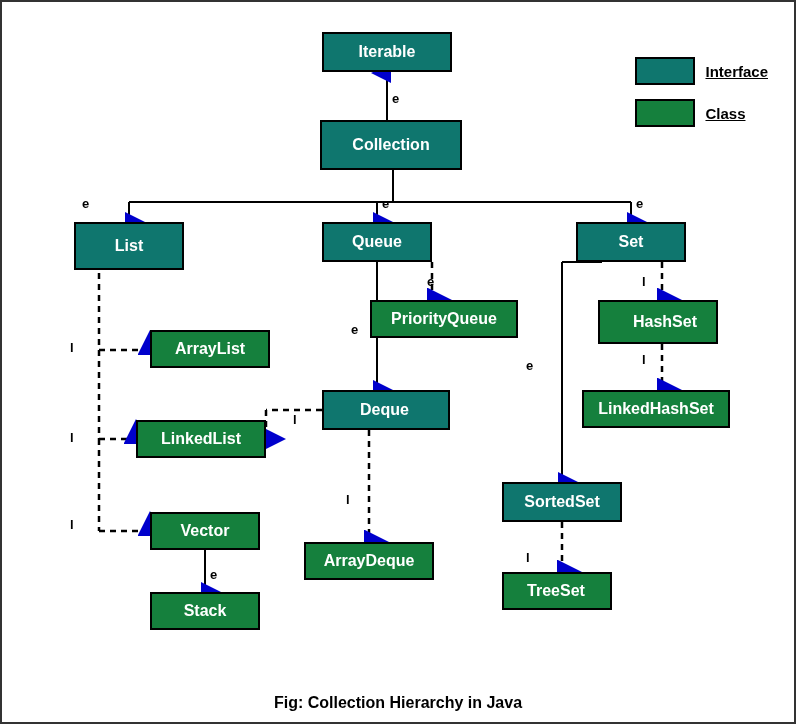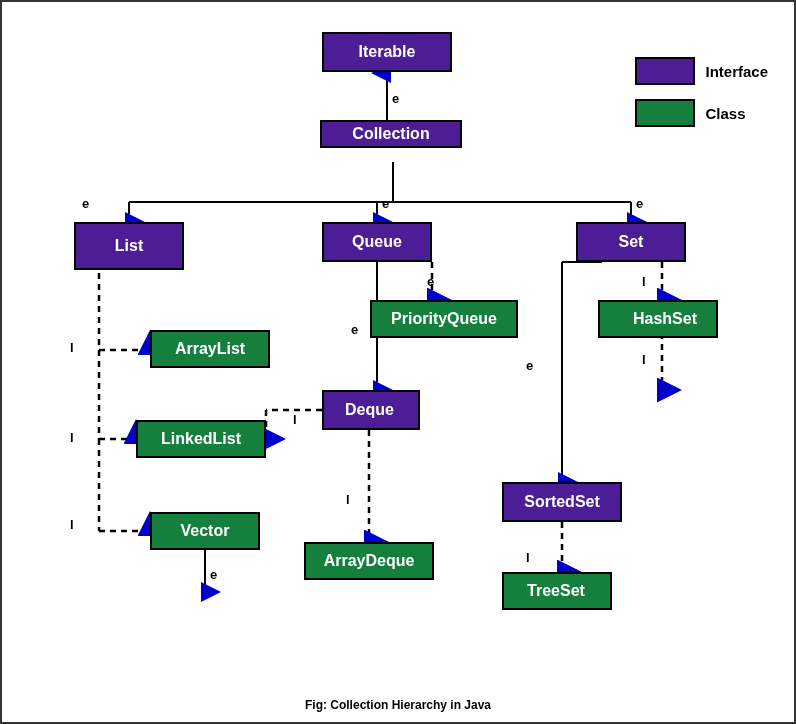--- a/index.html
+++ b/index.html
@@ -28,36 +28,37 @@
       display: flex;
       align-items: center;
       justify-content: center;
       font-weight: bold;
       font-size: 16px;
       border: 2px solid #000;
       padding: 6px 12px;
       text-align: center;
       color: #fff;
     }
-    .node-red { background: #4c1d95; }
+    .node-red { background: #0f766e; }
     .node-green { background: #15803d; }
 
     .label-text {
       position: absolute;
       font-weight: bold;
       font-size: 13px;
       color: #000;
     }
     .legend {
       position: absolute;
       top: 55px;
       right: 30px;
       display: flex;
       flex-direction: column;
       gap: 14px;
+      text-decoration: underline;
     }
     .legend-item {
       display: flex;
       align-items: center;
       gap: 10px;
     }
     .legend-box {
       width: 60px;
       height: 28px;
       border: 2px solid #000;
@@ -66,21 +67,21 @@
     .legend-label {
       font-size: 15px;
       font-weight: bold;
       color: #000;
     }
     .fig-caption {
       position: absolute;
       bottom: 10px;
       left: 0; right: 0;
       text-align: center;
-      font-size: 12px;
+      font-size: 16px;
       font-weight: bold;
       color: #000;
     }
 
     
     .arrows-svg {
       position: absolute;
       top: 0; left: 0;
       width: 796px;
       height: 690px;
@@ -144,21 +145,21 @@
       <line x1="560" y1="260" x2="560" y2="480" stroke="#000" stroke-width="2" marker-end="url(#arrow-up)"></line>
 
       <line x1="560" y1="520" x2="560" y2="570" stroke="#000" stroke-width="2.5" stroke-dasharray="6,5" marker-end="url(#arrow-up)"></line>
 
     </svg>
 
     <div class="node node-red" style="left:320px; top:30px; width:130px; height:40px;">
       <span>Iterable</span>
     </div>
 
-    <div class="node node-red" style="left:318px; top:118px; width:142px; height:28px;">
+    <div class="node node-red" style="left:318px; top:118px; width:142px; height:50px;">
       <span>Collection</span>
     </div>
 
     <div class="node node-red" style="left:72px; top:220px; width:110px; height:48px;">
       <span>List</span>
     </div>
 
     <div class="node node-red" style="left:574px; top:220px; width:110px; height:40px;">
       <span>Set</span>
     </div>
@@ -172,37 +173,43 @@
     </div>
 
     <div class="node node-green" style="left:134px; top:418px; width:130px; height:38px;">
       <span>LinkedList</span>
     </div>
 
     <div class="node node-green" style="left:148px; top:510px; width:110px; height:38px;">
       <span>Vector</span>
     </div>
 
+    <div class="node node-green" style="left:148px; top:590px; width:110px; height:38px;">
+      <span>Stack</span>
+    </div>
 
     <div class="node node-green" style="left:368px; top:298px; width:148px; height:38px;">
       <span>PriorityQueue</span>
     </div>
 
-    <div class="node node-red" style="left:320px; top:388px; width:98px; height:40px;padding-left:9px;">
+    <div class="node node-red" style="left:320px; top:388px; width:128px; height:40px;padding-left:9px;">
       <span>Deque</span>
     </div>
 
     <div class="node node-green" style="left:302px; top:540px; width:130px; height:38px;">
       <span>ArrayDeque</span>
     </div>
 
-    <div class="node node-green" style="left:596px; top:298px; width:120px; height:38px;padding-left:26px;">
+    <div class="node node-green" style="left:596px; top:298px; width:120px; height:44px;padding-left:26px;">
       <span>HashSet</span>
     </div>
 
+    <div class="node node-green" style="left:580px; top:388px; width:148px; height:38px;">
+      <span>LinkedHashSet</span>
+    </div>
 
     <div class="node node-red" style="left:500px; top:480px; width:120px; height:40px;">
       <span>SortedSet</span>
     </div>
 
     <div class="node node-green" style="left:500px; top:570px; width:110px; height:38px;padding-left:10px;">
       <span>TreeSet</span>
     </div>
 
     <span class="label-text" style="left:390px; top:89px;">e</span>

